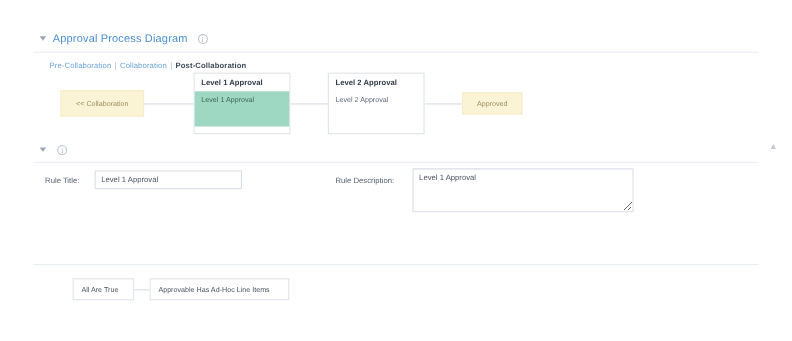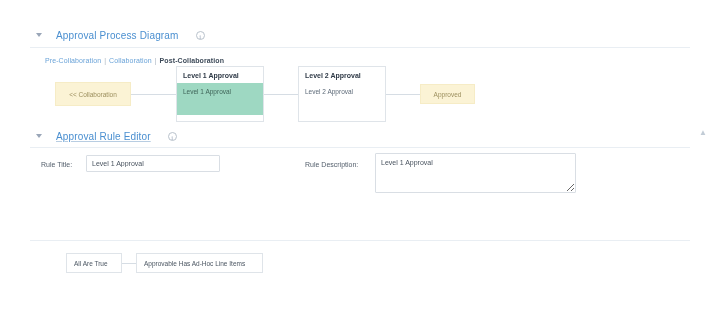--- a/index.html
+++ b/index.html
@@ -21,21 +21,21 @@
     position: relative;
     width: 720px;
     height: 310px;
   }
 
   
   .section-header {
     position: absolute;
     display: flex;
     align-items: center;
-    gap: 13px;
+    gap: 5px;
     height: 14px;
   }
   .disclosure {
     width: 0;
     height: 0;
     border-left: 3.5px solid transparent;
     border-right: 3.5px solid transparent;
     border-top: 4px solid #9aa6b8;
     margin-right: 1px;
     cursor: pointer;
@@ -236,21 +236,20 @@
     <div class="node-card-title">Level 2 Approval</div>
     <div class="node-card-body">Level 2 Approval</div>
   </div>
 
   <div class="node node-chip" style="left:420px; top:84px; width:55px; height:20px;">
     <span>Approved</span>
   </div>
 
   <div class="section-header" style="left:36px; top:129px;">
     <span class="disclosure"></span>
-    <span class="section-title underlined">Approval Rule Editor</span>
     <span class="info-icon">i</span>
   </div>
   <div class="divider" style="top:147px;"></div>
 
   <div class="edge-control">▲</div>
 
   <div class="field-label" style="left:41px; top:161px;">Rule Title:</div>
   <input class="text-input" type="text" style="left: 86px; top: 155px; width: 134px; height: 17px;" value="Level 1 Approval">
 
   <div class="field-label" style="left:305px; top:161px;">Rule Description:</div>

